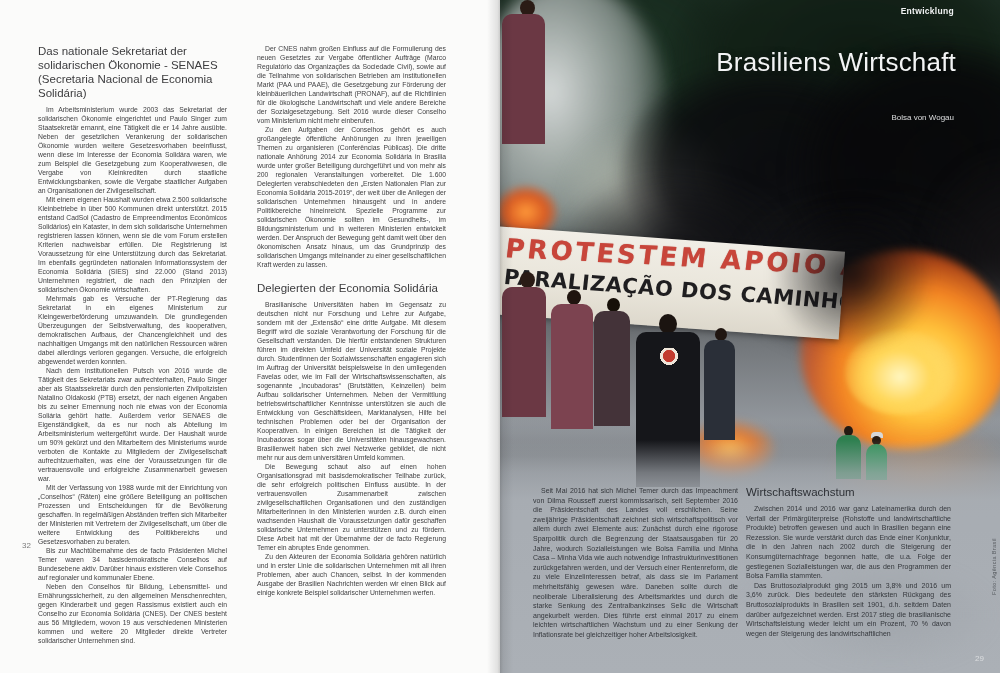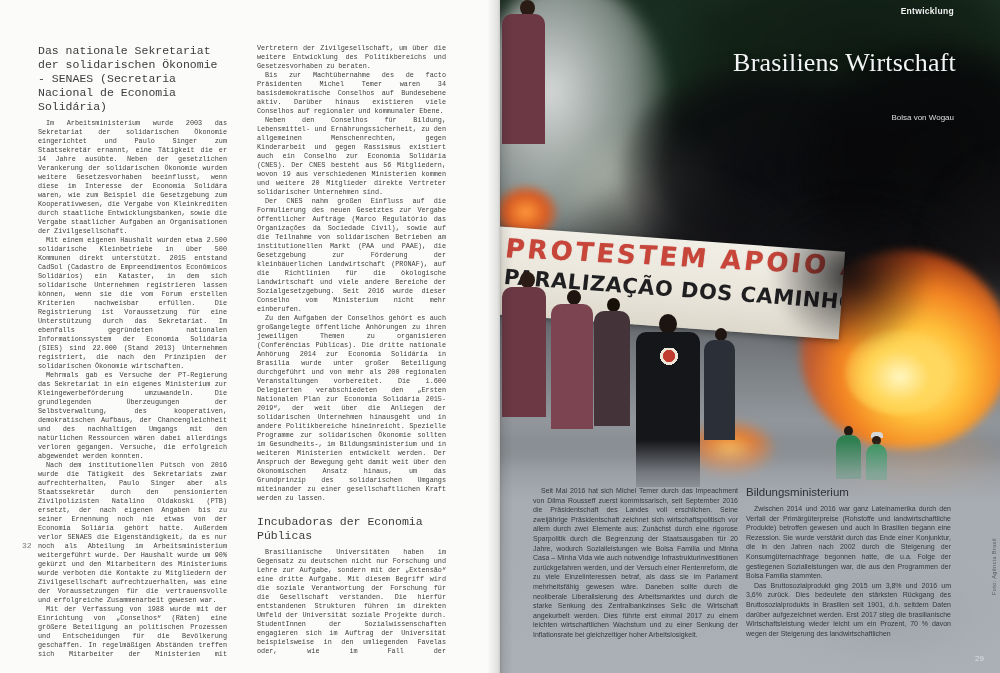--- a/index.html
+++ b/index.html
@@ -3,21 +3,21 @@
 <meta charset="utf-8">
 <style>
   * { box-sizing: border-box; }
   html,body { margin:0; padding:0; background:#888; }
   .spread {
     position:relative; width:1000px; height:673px; overflow:hidden;
     background:#fbfbfa; font-family:"Liberation Sans", sans-serif;
   }
 
   
-  .left-page { position:absolute; left:0; top:0; width:500px; height:560px; background:#fbfbfa;font-family:Liberation Mono, monospace; }
+  .left-page { position:absolute; left:0; top:0; width:500px; height:560px; background:#fbfbfa; }
   .lp-flow {
     position:absolute; left:38px; top:44px; width:408px; height:616px;
     column-count:2; column-gap:30px; column-fill:auto; overflow:hidden;
   }
   .sec-h {
     font-size:11.5px; line-height:14px; font-weight:400; color:#3c3c3e;
     margin:12px 0 5px 0; break-after:avoid; break-inside:avoid;
   }
   .sec-h.first { margin-top:0; }
   .lp-flow p {
@@ -96,21 +96,21 @@
     background:linear-gradient(180deg, rgba(168,173,179,0) 0%, rgba(168,173,179,.65) 14%, rgba(168,173,179,.97) 26%, #a8adb3 38%, #abb0b6 100%); }
   .smoke-bottom-blob1 { left:40px; top:500px; width:220px; height:120px; border-radius:50%; z-index:8;
     background:radial-gradient(ellipse at 50% 50%, rgba(186,191,197,.5) 0%, rgba(186,191,197,0) 70%); filter:blur(8px); }
   .smoke-bottom-blob2 { left:280px; top:560px; width:220px; height:110px; border-radius:50%; z-index:8;
     background:radial-gradient(ellipse at 50% 50%, rgba(150,155,161,.45) 0%, rgba(150,155,161,0) 70%); filter:blur(8px); }
 
   
   .kicker { position:absolute; top:6px; right:46px; z-index:10; font-size:8.5px; font-weight:600; color:#f0f1f2; letter-spacing:.3px; }
   .headline { position:absolute; top:46px; right:44px; z-index:10; text-align:right;
     color:#f3f4f5; font-size:26px; line-height:33px; font-weight:400; letter-spacing:.2px;
-    text-shadow:0 0 6px rgba(0,0,0,.25);font-family:Liberation Serif, serif; }
+    text-shadow:0 0 6px rgba(0,0,0,.25); }
   .byline { position:absolute; top:113px; right:46px; z-index:10; font-size:8px; color:rgba(240,241,242,.9); }
   .rp-cols { position:absolute; left:33px; top:486px; width:418px; z-index:10; display:flex; }
   .rp-col { color:#34373c; font-size:7px; line-height:9.6px; text-align:justify; }
   .rp-col-left  { width:205px; margin-right:8px; }
   .rp-col-right { width:205px; }
   .rp-col p { margin:0; text-indent:8px; }
   .rp-heading { font-size:11.5px; line-height:13px; font-weight:400; color:#2e3136; margin:0 0 5px 0; }
   .photo-credit { position:absolute; right:3px; top:538px; z-index:10; font-size:5.5px; color:rgba(72,75,80,.85);
     writing-mode:vertical-rl; transform:rotate(180deg); letter-spacing:.4px; }
 
@@ -128,21 +128,21 @@
       <h2 class="sec-h first">Das nationale Sekretariat der solidarischen Ökonomie - SENAES (Secretaria Nacional de Economia Solidária)</h2>
       <p>Im Arbeitsministerium wurde 2003 das Sekretariat der solidarischen Ökonomie eingerichtet und Paulo Singer zum Staatsekretär ernannt, eine Tätigkeit die er 14 Jahre ausübte. Neben der gesetzlichen Verankerung der solidarischen Ökonomie wurden weitere Gesetzesvorhaben beeinflusst, wenn diese im Interesse der Economia Solidára waren, wie zum Beispiel die Gesetzgebung zum Kooperativwesen, die Vergabe von Kleinkrediten durch staatliche Entwicklungsbanken, sowie die Vergabe staatlicher Aufgaben an Organisationen der Zivilgesellschaft.</p>
       <p>Mit einem eigenen Haushalt wurden etwa 2.500 solidarische Kleinbetriebe in über 500 Kommunen direkt unterstützt. 2015 entstand CadSol (Cadastro de Empreendimentos Econômicos Solidários) ein Kataster, in dem sich solidarische Unternehmen registrieren lassen können, wenn sie die vom Forum erstellen Kriterien nachweisbar erfüllen. Die Registrierung ist Voraussetzung für eine Unterstützung durch das Sekretariat. Im ebenfalls gegründeten nationalen Informationssystem der Economia Solidária (SIES) sind 22.000 (Stand 2013) Unternehmen registriert, die nach den Prinzipien der solidarischen Ökonomie wirtschaften.</p>
       <p>Mehrmals gab es Versuche der PT-Regierung das Sekretariat in ein eigenes Ministerium zur Kleingewerbeförderung umzuwandeln. Die grundlegenden Überzeugungen der Selbstverwaltung, des kooperativen, demokratischen Aufbaus, der Chancengleichheit und des nachhaltigen Umgangs mit den natürlichen Ressourcen wären dabei allerdings verloren gegangen. Versuche, die erfolgreich abgewendet werden konnten.</p>
       <p>Nach dem institutionellen Putsch von 2016 wurde die Tätigkeit des Sekretariats zwar aufrechterhalten, Paulo Singer aber als Staatssekretär durch den pensionierten Zivilpolizisten Natalino Oldakoski (PTB) ersetzt, der nach eigenen Angaben bis zu seiner Ernennung noch nie etwas von der Economia Soliária gehört hatte. Außerdem verlor SENAES die Eigenständigkeit, da es nur noch als Abteilung im Arbeitsministerium weitergeführt wurde. Der Haushalt wurde um 90% gekürzt und den Mitarbeitern des Ministeriums wurde verboten die Kontakte zu Mitgliedern der Zivilgesellschaft aufrechtzuerhalten, was eine der Voraussetzungen für die vertrauensvolle und erfolgreiche Zusammenarbeit gewesen war.</p>
       <p>Mit der Verfassung von 1988 wurde mit der Einrichtung von „Conselhos“ (Räten) eine größere Beteiligung an politischen Prozessen und Entscheidungen für die Bevölkerung geschaffen. In regelmäßigen Abständen treffen sich Mitarbeiter der Ministerien mit Vertretern der Zivilgesellschaft, um über die weitere Entwicklung des Politikbereichs und Gesetzesvorhaben zu beraten.</p>
       <p>Bis zur Machtübernahme des de facto Präsidenten Michel Temer waren 34 basisdemokratische Conselhos auf Bundesebene aktiv. Darüber hinaus existieren viele Conselhos auf regionaler und kommunaler Ebene.</p>
       <p>Neben den Conselhos für Bildung, Lebensmittel- und Ernährungssicherheit, zu den allgemeinen Menschenrechten, gegen Kinderarbeit und gegen Rassismus existiert auch ein Conselho zur Economia Solidária (CNES). Der CNES besteht aus 56 Mitgliedern, wovon 19 aus verschiedenen Ministerien kommen und weitere 20 Mitglieder direkte Vertreter solidarischer Unternehmen sind.</p>
       <p>Der CNES nahm großen Einfluss auf die Formulierung des neuen Gesetztes zur Vergabe öffentlicher Aufträge (Marco Regulatório das Organizações da Sociedade Civil), sowie auf die Teilnahme von solidarischen Betrieben am institutionellen Markt (PAA und PAAE), die Gesetzgebung zur Förderung der kleinbäuerlichen Landwirtschaft (PRONAF), auf die Richtlinien für die ökologische Landwirtschaft und viele andere Bereiche der Sozialgesetzgebung. Seit 2016 wurde dieser Conselho vom Ministerium nicht mehr einberufen.</p>
       <p>Zu den Aufgaben der Conselhos gehört es auch großangelegte öffentliche Anhörungen zu ihren jeweiligen Themen zu organisieren (Conferências Públicas). Die dritte nationale Anhörung 2014 zur Economia Solidária in Brasilia wurde unter großer Beteiligung durchgeführt und von mehr als 200 regionalen Veranstaltungen vorbereitet. Die 1.600 Delegierten verabschiedeten den „Ersten Nationalen Plan zur Economia Solidária 2015-2019“, der weit über die Anliegen der solidarischen Unternehmen hinausgeht und in andere Politikbereiche hineinreicht. Spezielle Programme zur solidarischen Ökonomie sollten im Gesundheits-, im Bildungsministerium und in weiteren Ministerien entwickelt werden. Der Anspruch der Bewegung geht damit weit über den ökonomischen Ansatz hinaus, um das Grundprinzip des solidarischen Umgangs miteinander zu einer gesellschaftlichen Kraft werden zu lassen.</p>
-      <h2 class="sec-h">Incubadoras der Economia Públicas</h2>
+      <h2 class="sec-h">Delegierten der Economia Solidária</h2>
       <p>Brasilianische Universitäten haben im Gegensatz zu deutschen nicht nur Forschung und Lehre zur Aufgabe, sondern mit der „Extensão“ eine dritte Aufgabe. Mit diesem Begriff wird die soziale Verantwortung der Forschung für die Gesellschaft verstanden. Die hierfür entstandenen Strukturen führen im direkten Umfeld der Universität soziale Projekte durch. StudentInnen der Sozialwissenschaften engagieren sich im Auftrag der Universität beispielsweise in den umliegenden Favelas oder, wie im Fall der Wirtschaftswissenschaften, als sogenannte „Incubadoras“ (Brutstätten, Keinzellen) beim Aufbau solidarischer Unternehmen. Neben der Vermittlung betriebswirtschaftlicher Kenntnisse unterstützen sie auch die Entwicklung von Geschäftsideen, Marktanalysen, Hilfe bei technischen Problemen oder bei der Organisation der Kooperativen. In einigen Bereichen ist die Tätigkeit der Incubadoras sogar über die Universitäten hinausgewachsen. Brasilienweit haben sich zwei Netzwerke gebildet, die nicht mehr nur aus dem universitären Umfeld kommen.</p>
       <p>Die Bewegung schaut also auf einen hohen Organisationsgrad mit basisdemokratischer Teilhabe zurück, die sehr erfolgreich politischen Einfluss ausübte. In der vertrauensvollen Zusammenarbeit zwischen zivilgesellschaftlichen Organisationen und den zuständigen MitarbeiterInnen in den Ministerien wurden z.B. durch einen wachsenden Haushalt die Voraussetzungen dafür geschaffen solidarische Unternehmen zu unterstützen und zu fördern. Diese Arbeit hat mit der Übernahme der de facto Regierung Temer ein abruptes Ende genommen.</p>
       <p>Zu den Akteuren der Economia Solidária gehören natürlich und in erster Linie die solidarischen Unternehmen mit all ihren Problemen, aber auch Chancen, selbst. In der kommenden Ausgabe der Brasilien Nachrichten werden wir einen Blick auf einige konkrete Beispiel solidarischer Unternehmen werfen.</p>
     </div>
     <div class="pagenum pagenum-left">32</div>
   </div>
 
   <div class="right-page">
 
     <div class="layer foliage1"></div>
@@ -214,21 +214,21 @@
     <div class="headline">
       <div>Brasiliens Wirtschaft</div>
     </div>
     <div class="byline">Bolsa von Wogau</div>
 
     <div class="rp-cols">
       <div class="rp-col rp-col-left">
         <p>Seit Mai 2016 hat sich Michel Temer durch das Impeachment von Dilma Rousseff zuerst kommissarisch, seit September 2016 die Präsidentschaft des Landes voll erschlichen. Seine zweijährige Präsidentschaft zeichnet sich wirtschaftspolitisch vor allem durch zwei Elemente aus: Zunächst durch eine rigorose Sparpolitik durch die Begrenzung der Staatsausgaben für 20 Jahre, wodurch Sozialleistungen wie Bolsa Familia und Minha Casa – Minha Vida wie auch notwendige Infrastrukturinvestitionen zurückgefahren werden, und der Versuch einer Rentenreform, die zu viele Einzelinteressen betraf, als dass sie im Parlament mehrheitsfähig gewesen wäre. Daneben sollte durch die neoliberale Liberalisierung des Arbeitsmarktes und durch die starke Senkung des Zentralbankzinses Selic die Wirtschaft angekurbelt werden. Dies führte erst einmal 2017 zu einem leichten wirtschaftlichen Wachstum und zu einer Senkung der Inflationsrate bei gleichzeitiger hoher Arbeitslosigkeit.</p>
       </div>
       <div class="rp-col rp-col-right">
-        <h2 class="rp-heading">Bildungsministerium</h2>
+        <h2 class="rp-heading">Wirtschaftswachstum</h2>
         <p>Zwischen 2014 und 2016 war ganz Lateinamerika durch den Verfall der Primärgüterpreise (Rohstoffe und landwirtschaftliche Produkte) betroffen gewesen und auch in Brasilien begann eine Rezession. Sie wurde verstärkt durch das Ende einer Konjunktur, die in den Jahren nach 2002 durch die Steigerung der Konsumgüternachfrage begonnen hatte, die u.a. Folge der gestiegenen Sozialleistungen war, die aus den Programmen der Bolsa Familia stammten.</p>
         <p>Das Bruttosozialprodukt ging 2015 um 3,8% und 2016 um 3,6% zurück. Dies bedeutete den stärksten Rückgang des Bruttosozialprodukts in Brasilien seit 1901, d.h. seitdem Daten darüber aufgezeichnet werden. Erst 2017 stieg die brasilianische Wirtschaftsleistung wieder leicht um ein Prozent, 70 % davon wegen der Steigerung des landwirtschaftlichen</p>
       </div>
     </div>
 
     <div class="photo-credit">Foto: Agência Brasil</div>
     <div class="pagenum pagenum-right">29</div>
   </div>
 
   <div class="gutter"></div>

